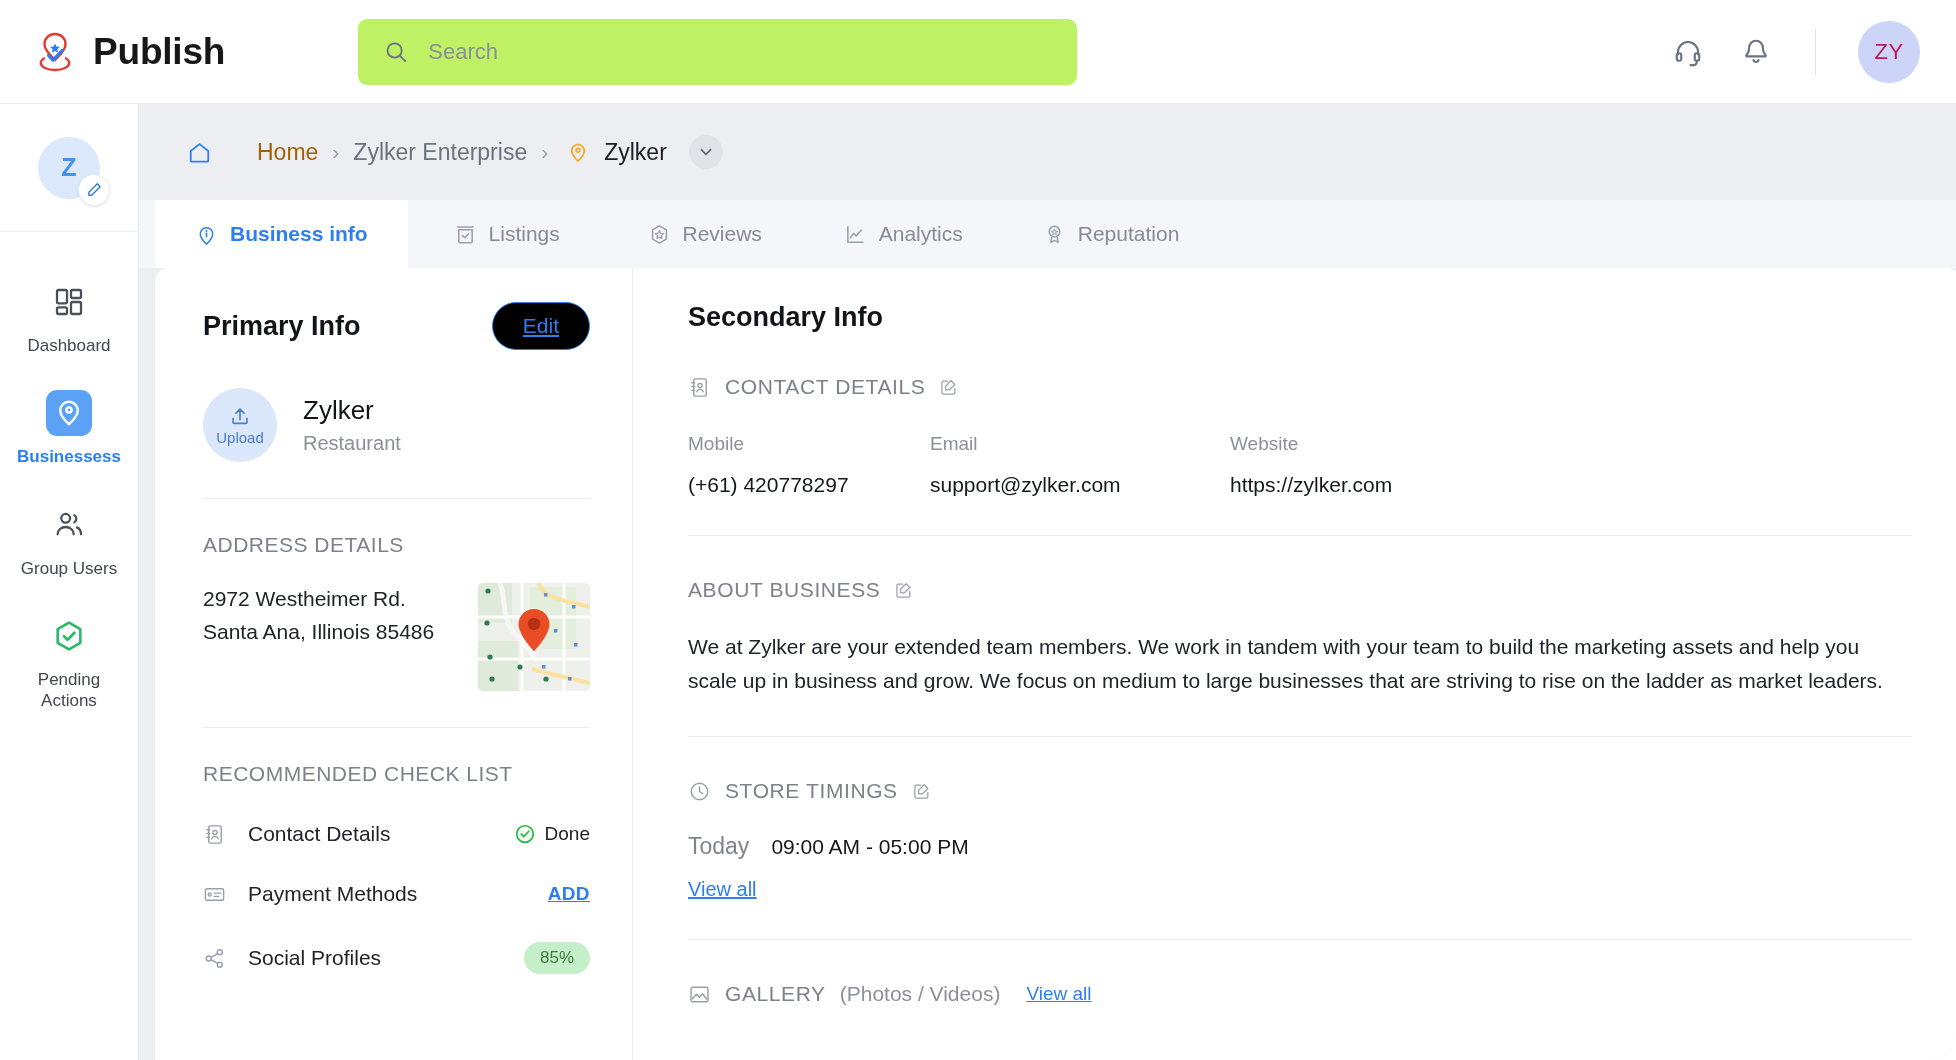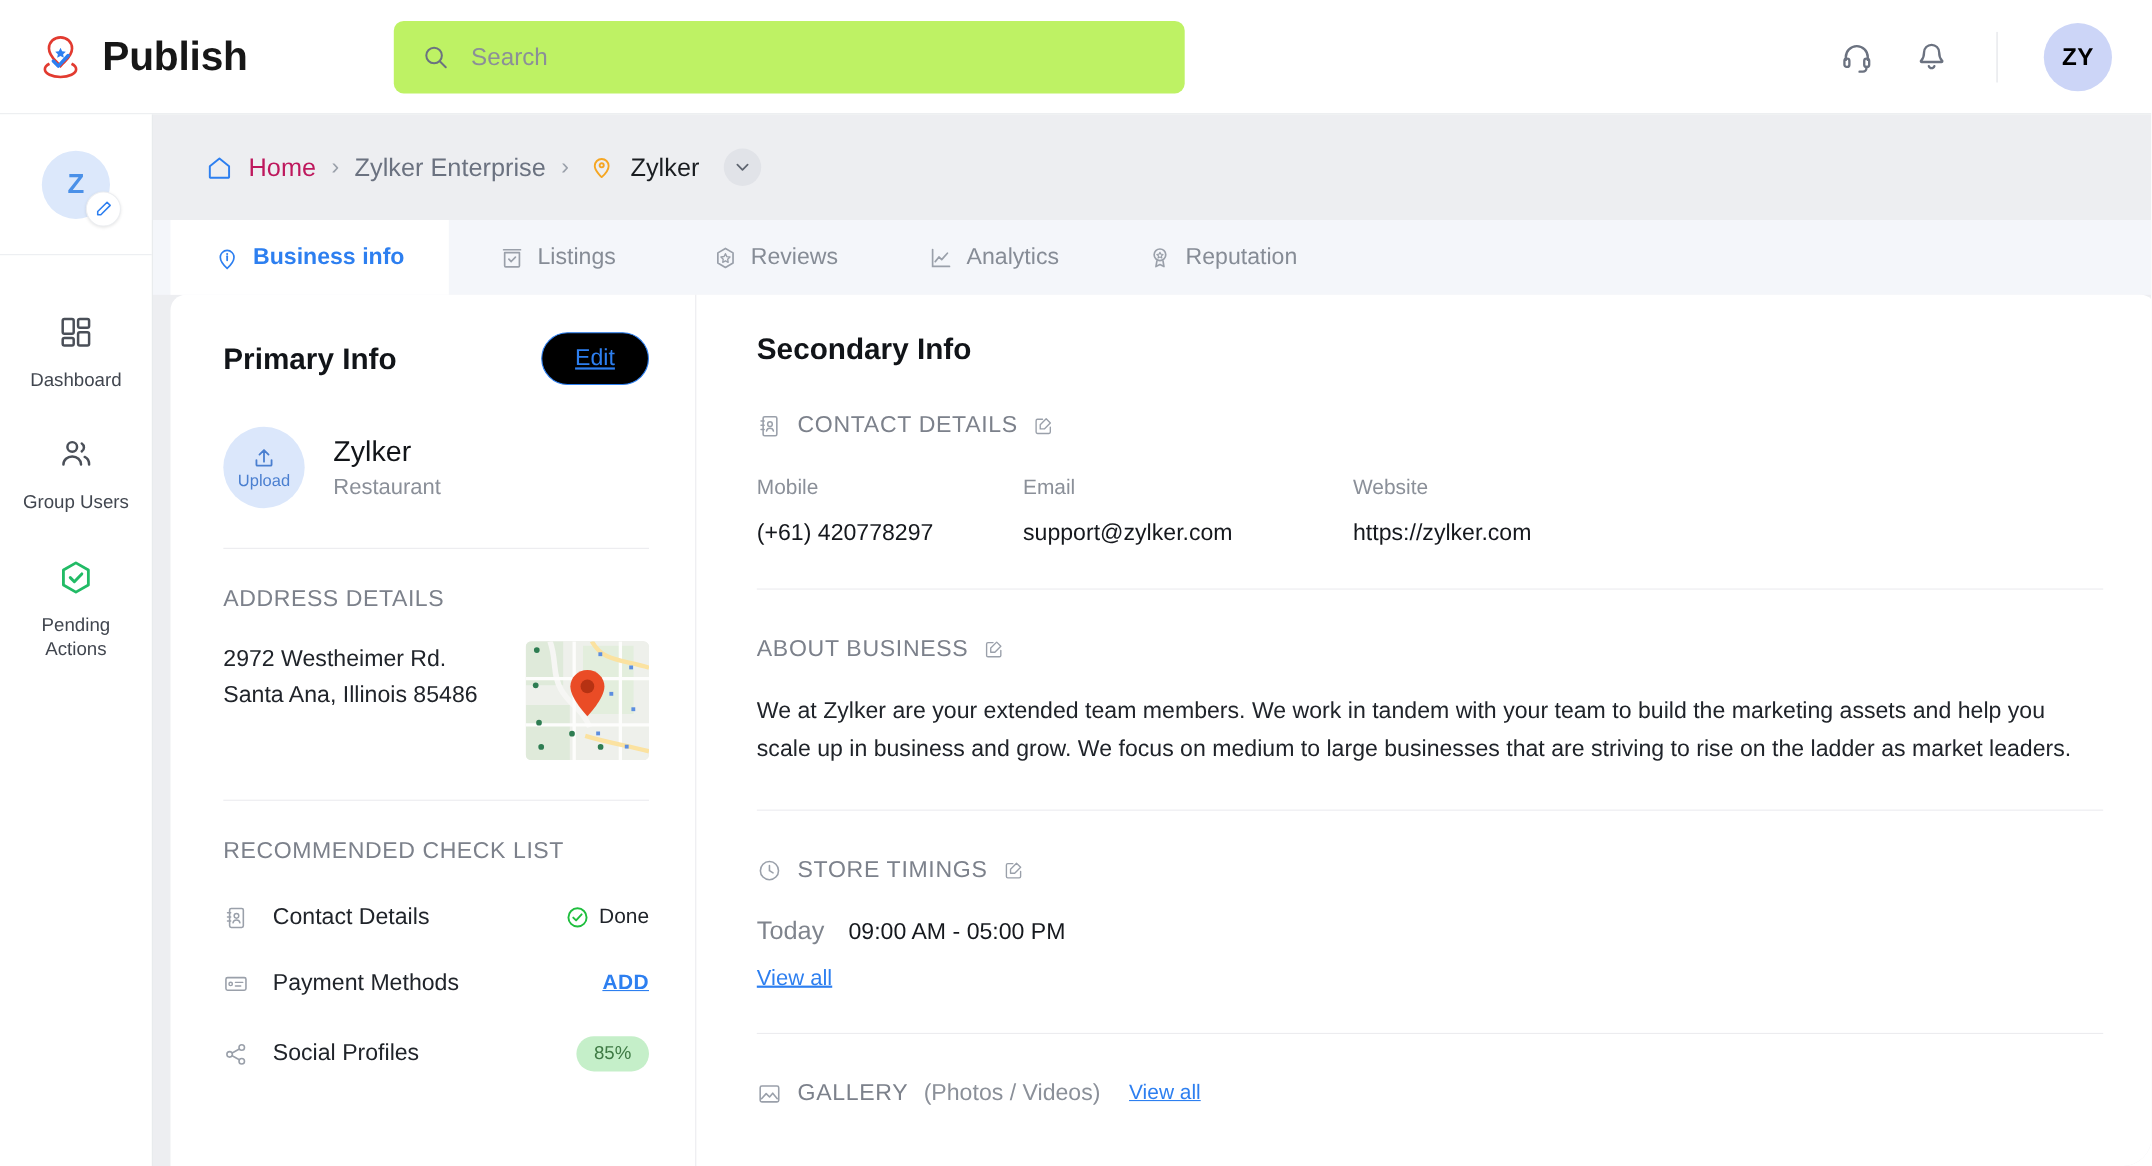--- a/index.html
+++ b/index.html
@@ -42,22 +42,22 @@
     font-family: "Liberation Sans", sans-serif;
     font-size: 22px; color: #4b5563; width: 100%;
   }
   .search-input::placeholder { color: #8b8f98; }
 
   .top-right { position: absolute; right: 36px; top: 0; height: 104px; display: flex; align-items: center; gap: 34px; }
   .icon-btn { width: 34px; height: 34px; display: flex; align-items: center; justify-content: center; cursor: pointer; }
   .top-divider { width: 1px; height: 46px; background: #dfe1e6; margin: 0 8px; }
   .avatar {
     width: 62px; height: 62px; border-radius: 50%;
-    background: #ccd5f7; color: #000000;
-    font-size: 22px; font-weight: 700;
+    background: #ccd5f7; color: #be185d;
+    font-size: 22px; font-weight: 400;
     display: flex; align-items: center; justify-content: center;
     letter-spacing: .5px; cursor: pointer;
   }
 
   
   .rail {
     position: absolute; left: 0; top: 104px;
     width: 139px; height: 956px;
     background: #ffffff;
     border-right: 1px solid #e6e8ec;
@@ -84,21 +84,21 @@
   }
   .rail-ico { width: 46px; height: 46px; display: flex; align-items: center; justify-content: center; border-radius: 11px; }
   .rail-ico.active { background: #5ba1f5; }
   .rail-label { font-size: 17px; color: #41464f; line-height: 1.25; }
   .rail-label.active { color: #2d7ff0; font-weight: 700; }
 
   
   .content { position: absolute; left: 139px; top: 104px; width: 1817px; height: 956px; background: #edeef1; }
 
   .crumbs { height: 96px; display: flex; align-items: center; padding-left: 48px; gap: 14px; }
-  .crumb-link { font-size: 23px; color: #be185d; cursor: pointer; }
+  .crumb-link { font-size: 23px; color: #a16207; cursor: pointer; margin-left: 31px; }
   .crumb-sep { font-size: 21px; color: #9aa0aa; }
   .crumb-mid { font-size: 23px; color: #6b7280; cursor: pointer; }
   .crumb-cur { font-size: 23px; color: #1a1d21; }
   .crumb-caret {
     width: 34px; height: 34px; border-radius: 50%;
     background: #e1e3e8; display: flex; align-items: center; justify-content: center;
     cursor: pointer; margin-left: 8px;
   }
 
   .tabstrip {
@@ -241,20 +241,29 @@
           <svg width="32" height="32" viewBox="0 0 24 24">
             <rect x="3" y="3" width="7.5" height="10" rx="1.2" fill="none" stroke="#4a4f58" stroke-width="1.7"></rect>
             <rect x="13.5" y="3" width="7.5" height="6" rx="1.2" fill="none" stroke="#4a4f58" stroke-width="1.7"></rect>
             <rect x="3" y="16" width="7.5" height="5" rx="1.2" fill="none" stroke="#4a4f58" stroke-width="1.7"></rect>
             <rect x="13.5" y="12" width="7.5" height="9" rx="1.2" fill="none" stroke="#4a4f58" stroke-width="1.7"></rect>
           </svg>
         </div>
         <div class="rail-label">Dashboard</div>
       </div>
 
+      <div class="rail-item">
+        <div class="rail-ico active">
+          <svg width="30" height="30" viewBox="0 0 24 24">
+            <path d="M12 21s7-6.3 7-11a7 7 0 10-14 0c0 4.7 7 11 7 11z" fill="none" stroke="#ffffff" stroke-width="1.9" stroke-linejoin="round"></path>
+            <circle cx="12" cy="9.6" r="2.1" fill="none" stroke="#ffffff" stroke-width="1.9"></circle>
+          </svg>
+        </div>
+        <div class="rail-label active">Businessess</div>
+      </div>
 
       <div class="rail-item">
         <div class="rail-ico">
           <svg width="32" height="32" viewBox="0 0 24 24">
             <circle cx="9.5" cy="7" r="3.3" fill="none" stroke="#4a4f58" stroke-width="1.7"></circle>
             <path d="M3.5 19c0-3.3 2.7-5.5 6-5.5s6 2.2 6 5.5" fill="none" stroke="#4a4f58" stroke-width="1.7" stroke-linecap="round"></path>
             <path d="M16 4.6a3.2 3.2 0 010 5.4M18 13.8c1.8.8 3 2.6 3 5.2" fill="none" stroke="#4a4f58" stroke-width="1.7" stroke-linecap="round"></path>
           </svg>
         </div>
         <div class="rail-label">Group Users</div>

